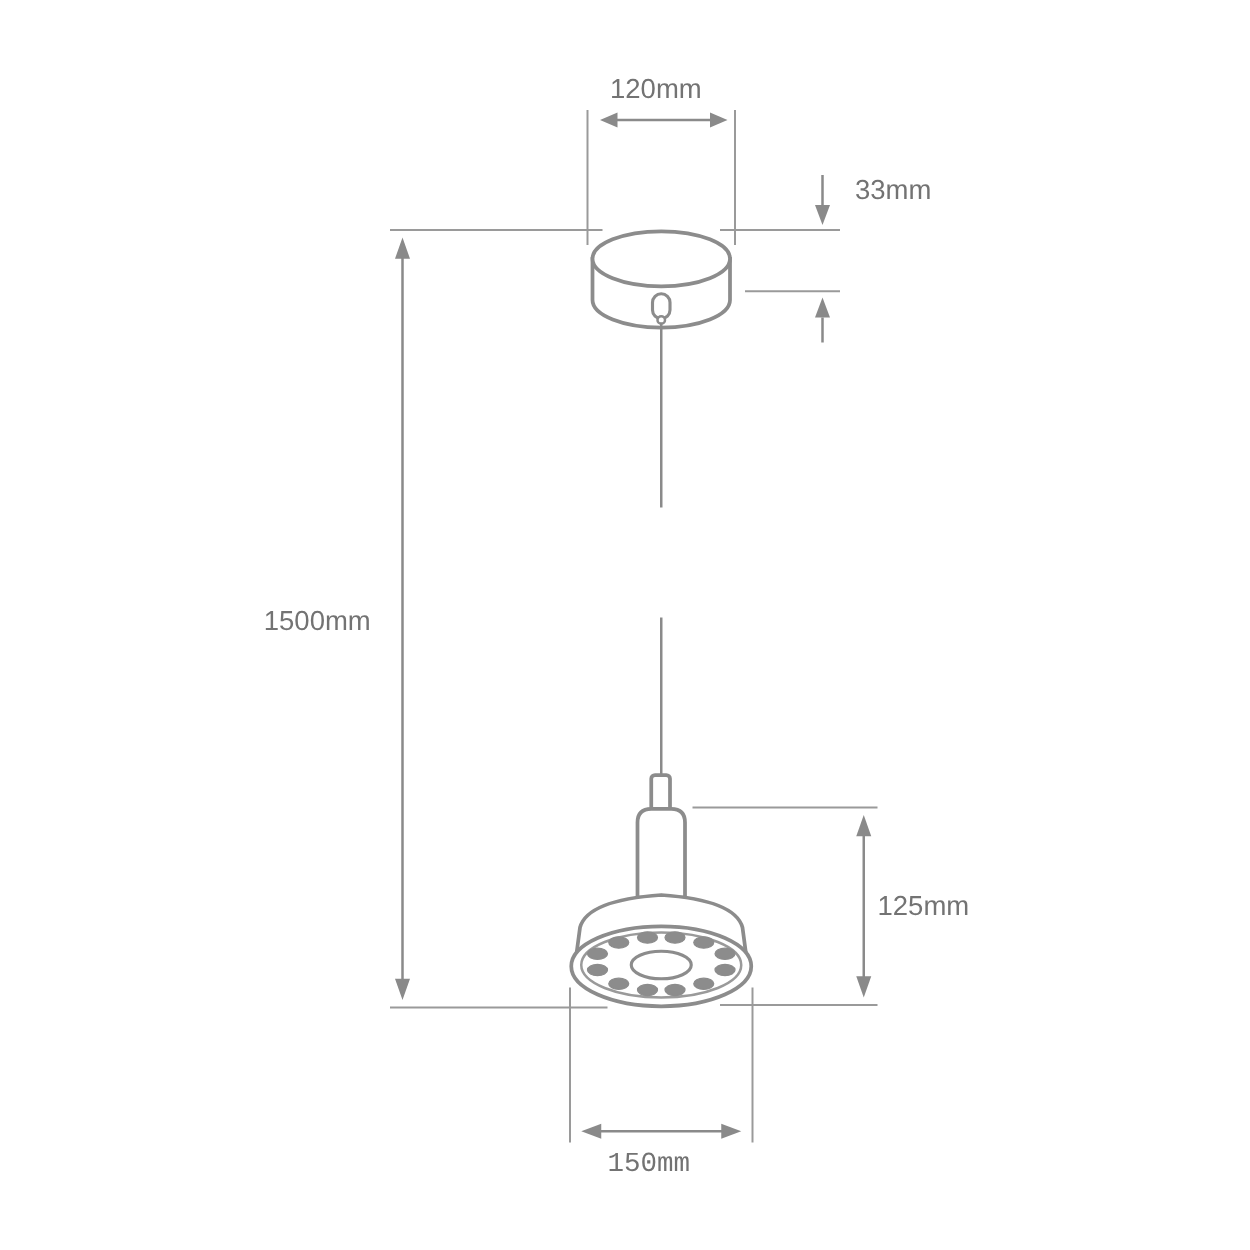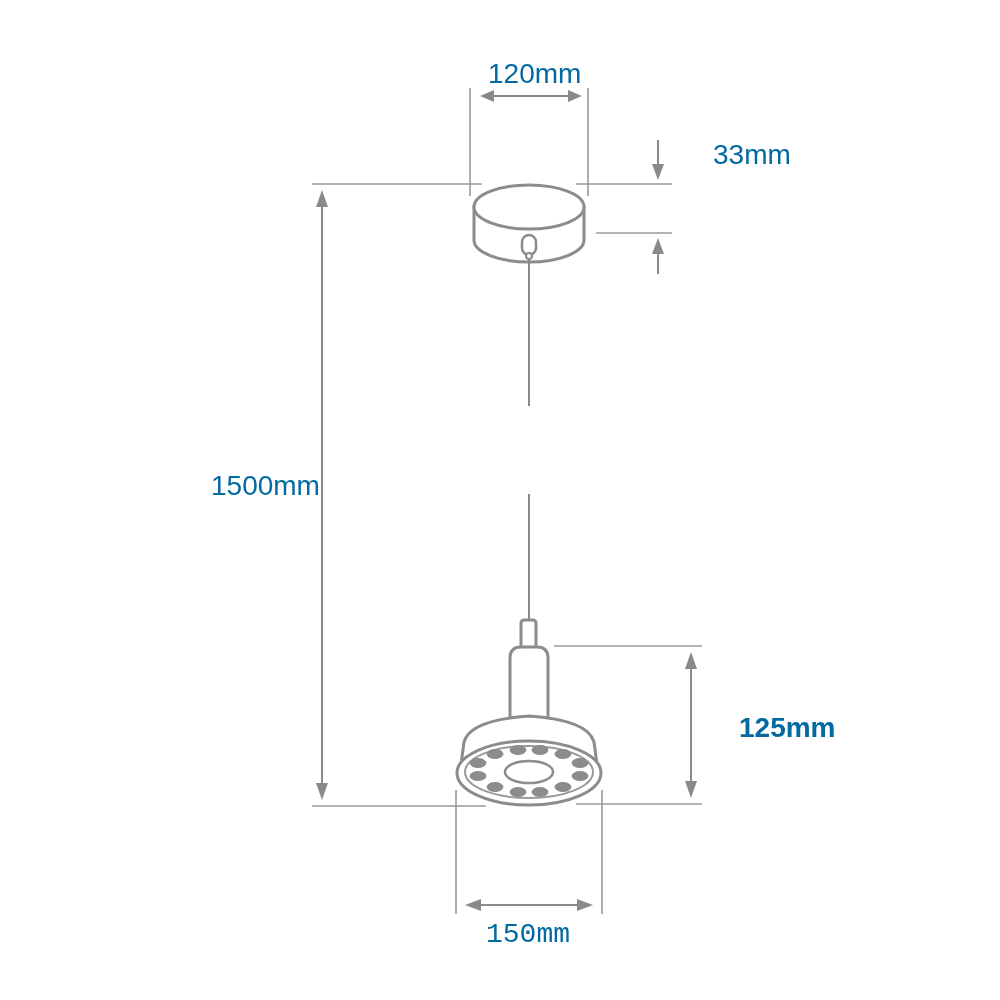--- a/index.html
+++ b/index.html
@@ -1,18 +1,18 @@
 <!DOCTYPE html>
 <html><head>
   <meta charset="utf-8">
   <style>
     html, body { margin: 0; padding: 0; background: #ffffff; }
     body { width: 1000px; height: 1000px; overflow: hidden; position: relative; font-family: "Liberation Sans", sans-serif; }
     #canvas { position: absolute; left: 0; top: 0; width: 1000px; height: 1000px; }
-    .dim-label { position: absolute; font-family: "Liberation Sans", sans-serif; font-size: 28px; color: #0369a1; white-space: nowrap; line-height: 1; }
+    .dim-label { position: absolute; font-family: "Liberation Sans", sans-serif; font-size: 22px; color: #737373; white-space: nowrap; line-height: 1; }
     .line { stroke: #8a8a8a; stroke-width: 2; fill: none; }
     .thin { stroke: #9a9a9a; stroke-width: 1.6; fill: none; }
     .body-line { stroke: #8c8c8c; stroke-width: 3; fill: #ffffff; }
     .led { fill: #8c8c8c; stroke: #8c8c8c; stroke-width: 1; }
     .arrow { fill: #8a8a8a; }
   </style>
 </head>
 <body>
 
 <svg id="canvas" viewBox="0 0 1000 1000" xmlns="http://www.w3.org/2000/svg">
@@ -95,16 +95,16 @@
     <ellipse class="led" cx="563" cy="787" rx="8" ry="4.5"></ellipse>
     <ellipse class="led" cx="540" cy="792" rx="8" ry="4.5"></ellipse>
     <ellipse class="led" cx="518" cy="792" rx="8" ry="4.5"></ellipse>
     <ellipse class="led" cx="495" cy="787" rx="8" ry="4.5"></ellipse>
     <ellipse class="led" cx="478" cy="776" rx="8" ry="4.5"></ellipse>
     <ellipse class="led" cx="478" cy="763" rx="8" ry="4.5"></ellipse>
   </g>
 </svg>
 
 <div class="dim-label" style="left:488px; top:60px;">120mm</div>
-<div class="dim-label" style="left:713px; top:141px;">33mm</div>
-<div class="dim-label" style="left:211px; top:472px;">1500mm</div>
-<div class="dim-label" style="left:739px; top:714px;font-weight:bold;">125mm</div>
+<div class="dim-label" style="left:684px; top:141px;">33mm</div>
+<div class="dim-label" style="left:211px; top:486px;">1500mm</div>
+<div class="dim-label" style="left:702px; top:714px;">125mm</div>
 <div class="dim-label" style="left:486px; top:921px;font-family:Liberation Mono, monospace;">150mm</div>
 
 </body></html>

